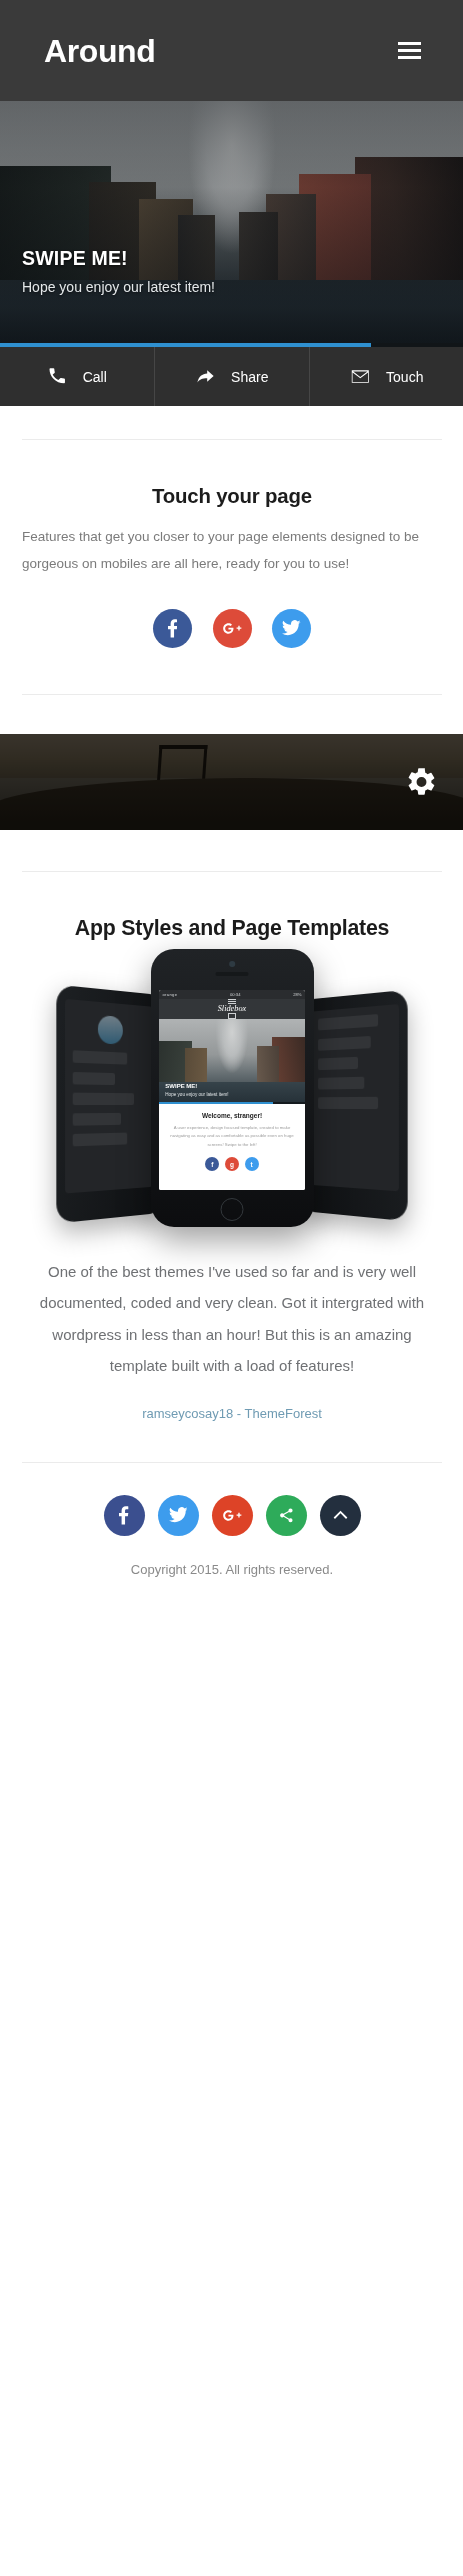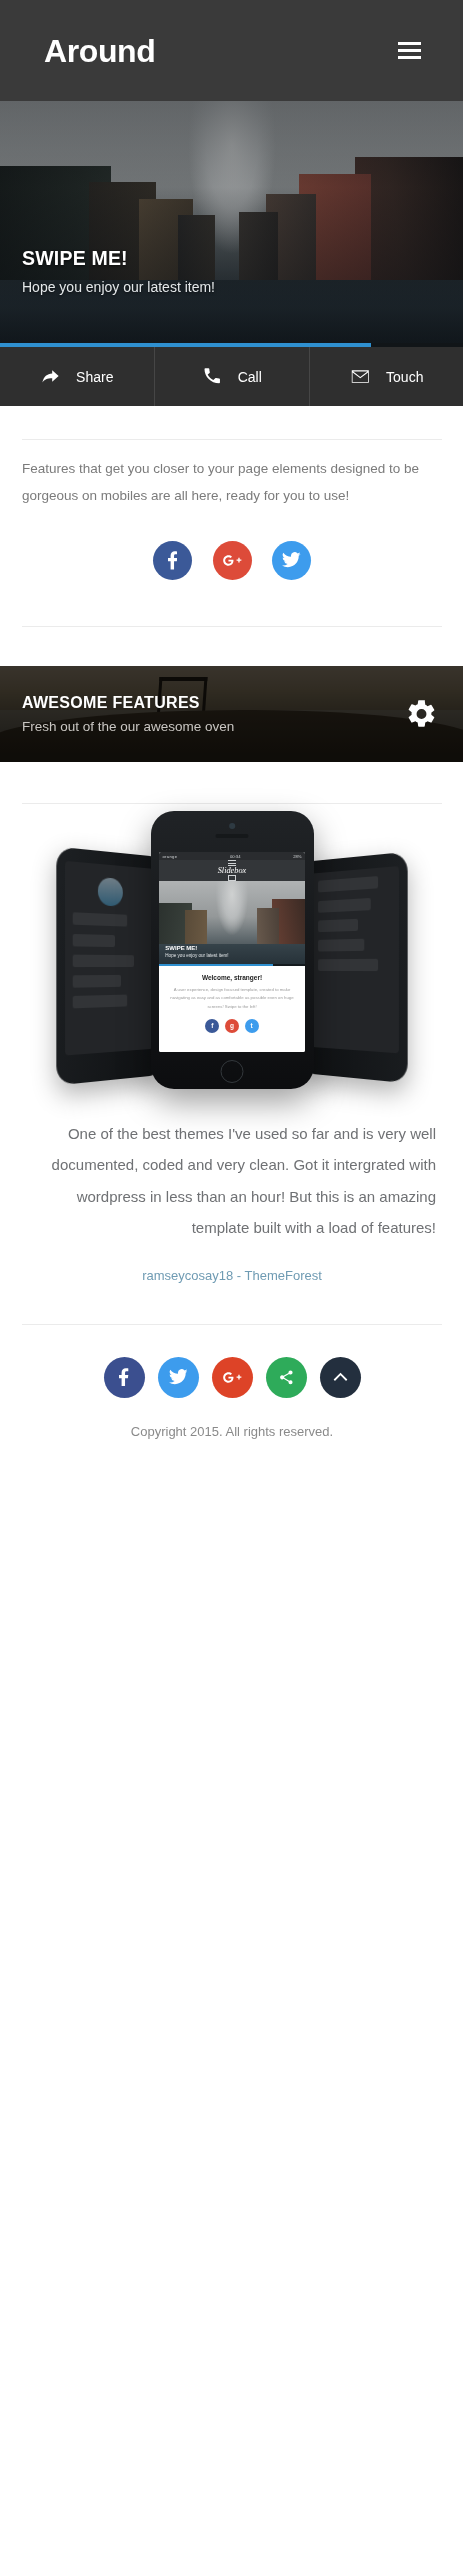--- a/index.html
+++ b/index.html
@@ -178,21 +178,21 @@
   .ph-bar{ position:absolute; left:0; bottom:0; height:1.9px; width:100%; background:#141a1e; z-index:4;}
   .ph-bar i{ display:block; height:100%; width:78%; background:#2f90d0;}
   .ph-body{ flex:1; background:#fff; padding:8.3px 7.4px 0; text-align:center; }
   .ph-b-t{ font-size:6.5px; font-weight:bold; color:#1c1c1c; }
   .ph-b-p{ font-size:4.3px; color:#9b9b9b; line-height:2.0; margin-top:4.6px; }
   .ph-socials{ display:flex; justify-content:center; gap:5.6px; margin-top:7.4px; }
   .ph-socials span{ width:14px; height:14px; border-radius:50%; display:flex; align-items:center; justify-content:center; color:#fff; font-size:6.5px; font-weight:bold; }
 
   
   .quote{
-    text-align:right; color:#6f7174; font-size:15px; line-height:2.1;
+    text-align:center; color:#6f7174; font-size:15px; line-height:2.1;
     font-weight:300; padding:22px 28px 0;
   }
   .quote-by{ text-align:center; color:#6f9bb3; font-size:13px; padding:24px 0 41px; cursor:pointer; }
 
   
   .footer{ background:#fff; padding-top:32px; padding-bottom:28px; }
   .footer-socials{ display:flex; justify-content:center; gap:13px; }
   .footer-socials .circ{ width:41px; height:41px; }
   .copyright{ text-align:center; color:#8a8a8a; font-size:13px; padding-top:26px; }
 </style>
@@ -227,47 +227,48 @@
     <div class="hero-sub">Hope you enjoy our latest item!</div>
   </div>
   <div class="progress">
     <div class="progress-fill" style="width: 80%; background: rgb(47, 144, 208);"></div>
   </div>
 </div>
 
 <div class="actionbar">
   <div class="act">
     <span class="glyph">
+      <svg width="16.7" height="16.7" viewBox="0 0 24 24">
+          <path d="M6.6 10.8c1.9 3.7 4.9 6.7 8.6 8.6l2.9-2.9c.4-.4.9-.5 1.3-.3 1.4.5 3 .7 4.6.7.7 0 1.2.6 1.2 1.2V23c0 .7-.6 1.2-1.2 1.2C11.5 24.2 1.8 14.5 1.8 2.6 1.8 1.9 2.4 1.4 3 1.4h4.9c.7 0 1.2.5 1.2 1.2 0 1.6.3 3.2.7 4.6.1.4 0 .9-.3 1.3l-2.9 2.3z" transform="translate(-1 -1) scale(.95)"></path>
+        </svg>
+    </span>
+    <span>Call</span>
+  </div>
+  <div class="act">
+    <span class="glyph">
       <svg width="18.6" height="16.7" viewBox="0 0 24 22">
           <path d="M14.5 3v4.2C7.8 7.6 3.4 11.2 1.5 19c2.7-3.8 6.3-5.6 13-5.6V18l8.5-7.5L14.5 3z"></path>
         </svg>
     </span>
     <span>Share</span>
-  </div>
-  <div class="act">
-    <span class="glyph">
-      <svg width="16.7" height="16.7" viewBox="0 0 24 24">
-          <path d="M6.6 10.8c1.9 3.7 4.9 6.7 8.6 8.6l2.9-2.9c.4-.4.9-.5 1.3-.3 1.4.5 3 .7 4.6.7.7 0 1.2.6 1.2 1.2V23c0 .7-.6 1.2-1.2 1.2C11.5 24.2 1.8 14.5 1.8 2.6 1.8 1.9 2.4 1.4 3 1.4h4.9c.7 0 1.2.5 1.2 1.2 0 1.6.3 3.2.7 4.6.1.4 0 .9-.3 1.3l-2.9 2.3z" transform="translate(-1 -1) scale(.95)"></path>
-        </svg>
-    </span>
-    <span>Call</span>
   </div>
   <div class="act">
     <span class="glyph">
       <svg width="18.6" height="15" viewBox="0 0 24 18">
           <path d="M1 1h22v16H1V1zm1.8 1.6L12 9.6l9.2-7H2.8zM2 3.7V16h20V3.7l-10 7.6L2 3.7z"></path>
         </svg>
     </span>
     <span>Touch</span>
   </div>
 </div>
 
 <div style="height:33px;background:#fff"></div>
 <div class="hr"></div>
 <div class="section">
+  <div class="sec-title t1">Touch your page</div>
   <div class="sec-body">Features that get you closer to your page elements designed to be gorgeous on mobiles are all here, ready for you to use!</div>
   <div class="social-row">
     <div class="circ" style="background:#3b5998">
       <span>
         <svg width="9.3" height="18.6" viewBox="0 0 10 20">
             <path d="M6.5 20v-9h3l.5-3.5h-3.5V5.3c0-1 .3-1.7 1.8-1.7H10V.5C9.7.4 8.6.3 7.3.3 4.6.3 2.8 2 2.8 5v2.5H0V11h2.8v9h3.7z"></path>
           </svg>
       </span>
     </div>
     <div class="circ" style="background:#dd4b39">
@@ -291,34 +292,31 @@
 <div style="height:39px;background:#fff"></div>
 
 <div class="banner">
   <div class="banner-photo">
     <div class="b-sky"></div>
     <div class="b-water"></div>
     <div class="b-pier"></div>
     <div class="b-land"></div>
   </div>
   <div class="banner-shade"></div>
-  <div class="banner-copy">
-    <div class="banner-title">AWESOME FEATURES</div>
-    <div class="banner-sub">Fresh out of the our awesome oven</div>
-  </div>
   <div class="banner-icon">
     <svg width="33" height="33" viewBox="0 0 24 24">
         <path d="M19.14 12.94c.04-.3.06-.61.06-.94s-.02-.64-.07-.94l2.03-1.58a.49.49 0 0 0 .12-.61l-1.92-3.32a.49.49 0 0 0-.59-.22l-2.39.96c-.5-.38-1.03-.7-1.62-.94l-.36-2.54A.48.48 0 0 0 13.9 2h-3.84a.48.48 0 0 0-.47.41l-.36 2.54c-.59.24-1.13.57-1.62.94l-2.39-.96a.48.48 0 0 0-.59.22L2.71 8.47c-.12.21-.07.47.12.61l2.03 1.58c-.05.3-.09.63-.09.94s.02.64.07.94l-2.03 1.58a.49.49 0 0 0-.12.61l1.92 3.32c.12.22.37.29.59.22l2.39-.96c.5.38 1.03.7 1.62.94l.36 2.54c.05.24.25.41.49.41h3.84c.24 0 .44-.17.48-.41l.36-2.54c.59-.24 1.13-.56 1.62-.94l2.39.96c.22.08.47 0 .59-.22l1.92-3.32a.49.49 0 0 0-.12-.61l-2.01-1.58zM12 15.6A3.6 3.6 0 1 1 12 8.4a3.6 3.6 0 0 1 0 7.2z"></path>
       </svg>
   </div>
 </div>
 
 <div style="height:41px;background:#fff"></div>
 <div class="hr"></div>
 <div class="section">
+  <div class="sec-title t2">App Styles and Page Templates</div>
 </div>
 
 <div class="mock-wrap">
   <div class="mock">
 
     <div class="ph ph-left">
       <div class="ph-side-screen">
         <div class="sd-av"></div>
         <div class="sd-row w1"></div>
         <div class="sd-row w2"></div>

